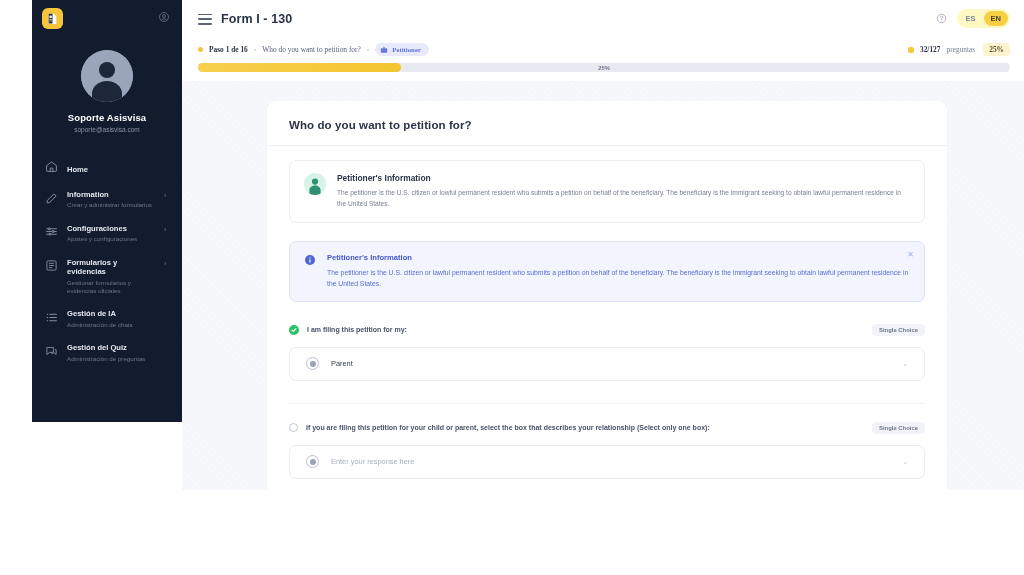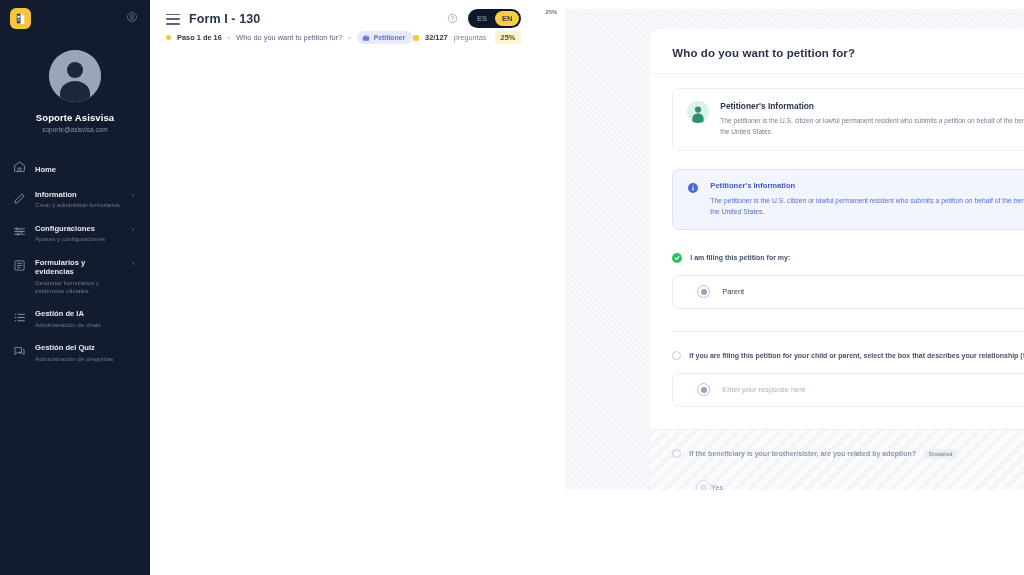--- a/index.html
+++ b/index.html
@@ -6,25 +6,26 @@
   html, body {
     width: 1024px; height: 575px;
     font-family: "Liberation Sans", sans-serif;
     overflow: hidden;
     background: #ffffff;
   }
   body { display: flex; }
 
   
   .sidebar {
-    width: 150px; height: 575px;
+    width: 150px; height: 422px;
     background: #131b2e;
     flex: 0 0 150px;
     position: relative;
     overflow: hidden;
+    margin-left: 32px;
   }
   .sb-top {
     height: 36px;
     display: flex; align-items: center; justify-content: space-between;
     padding: 0 12px 0 10px;
   }
   .logo {
     width: 21px; height: 21px; border-radius: 6px;
     background: #f7c53b;
     display: flex; align-items: center; justify-content: center;
@@ -68,21 +69,21 @@
   }
   .nav-sub {
     color: #6f778c; font-size: 6.2px; line-height: 1.35; margin-top: 2px;
   }
   .nav-chev { flex: 0 0 8px; color: #6f778c; font-size: 7px; margin-top: 2px; }
   .nav-item.single .nav-title { margin-top: 0px; }
 
   
   .main {
     flex: 1 1 auto; height: 490px;
-    display: flex; 
+    display: flex; flex-direction: column;
     background: #ffffff;
     position: relative;
   }
 
   .topbar {
     padding: 9px 14px 0 16px;
     background: #ffffff;
   }
   .topbar-row1 {
     display: flex; align-items: center; gap: 9px;
@@ -93,31 +94,31 @@
   }
   .hamburger i { display:block; height: 1.6px; background:#5b6376; border-radius:2px; }
   .form-title {
     font-size: 12.5px; font-weight: 700; color: #2a3246; letter-spacing: .1px;
   }
   .topbar-right {
     margin-left: auto; display: flex; align-items: center; gap: 10px;
   }
   .help-ico { color: #9aa2b4; display:flex; }
   .lang-toggle {
-    display: flex; align-items: center; background: #0f172a;
+    display: flex; align-items: center; background: #fef9c3;
     border-radius: 999px; padding: 2px; gap: 1px;
   }
   .lang-opt {
     font-size: 7.5px; font-weight: 700; padding: 3px 7px;
     border-radius: 999px; color: #7d8598; cursor: pointer;
   }
   .lang-opt.active { background: #f7cf45; color: #4a4225; }
 
   .topbar-row2 {
-    display: flex; align-items: center; margin-top: 3px;
+    display: flex; align-items: center; margin-top: 15px; font-family: Liberation Serif, serif;
   }
   .crumbs { display: flex; align-items: center; gap: 6px; }
   .crumb-dot {
     width: 5px; height: 5px; border-radius: 50%; background: #f5c63d;
   }
   .crumb-step { font-size: 7.4px; font-weight: 700; color: #2c3447; }
   .crumb-sep { font-size: 7px; color: #b9c0cf; }
   .crumb-q { font-size: 7.4px; color: #59617a; }
   .chip {
     display: flex; align-items: center; gap: 4px;
@@ -232,21 +233,21 @@
   .q-type {
     margin-left: auto; font-size: 5.9px; color: #6d7488;
     background: #f1f3f8; border-radius: 4px; padding: 3px 7px; font-weight: 600;
   }
   .q-type.plain { background: transparent; color:#8d94a7; padding: 3px 2px; }
 
   .q-field {
     margin-top: 11px;
     border: 1px solid #e9ecf3; border-radius: 7px;
     height: 34px; display: flex; align-items: center;
-    padding: 0 24px; gap: 12px; position: relative; cursor: pointer;
+    padding: 0 16px; gap: 12px; position: relative; cursor: pointer;
     background:#fff;
   }
   .radio-knob {
     flex: 0 0 13px; width: 13px; height: 13px; border-radius: 50%;
     border: 1.4px solid #b9c0d0;
     display:flex; align-items:center; justify-content:center;
   }
   .radio-knob i {
     width: 6px; height: 6px; border-radius: 50%; background:#9aa2b5; display:block;
   }

